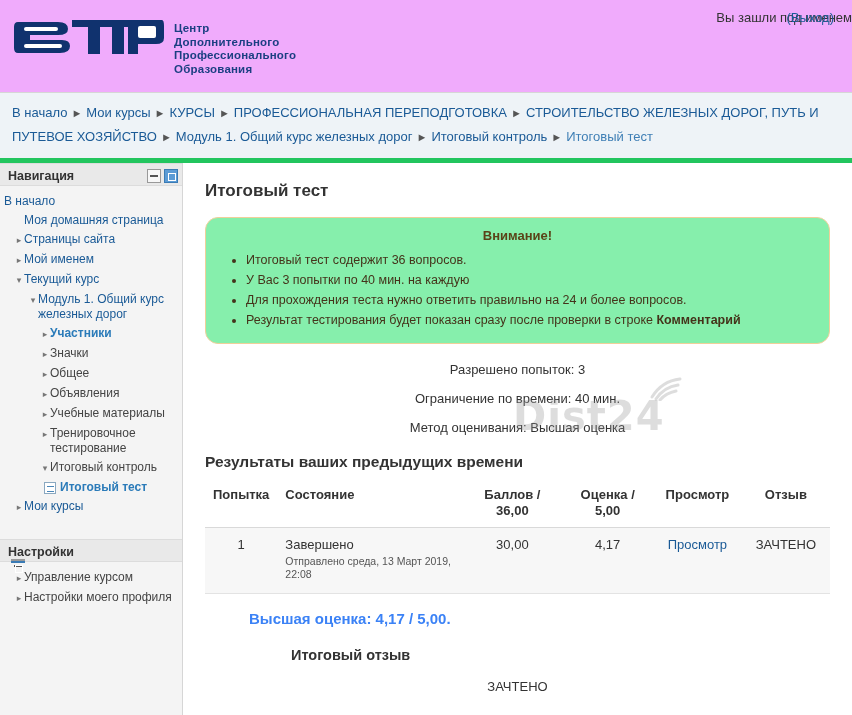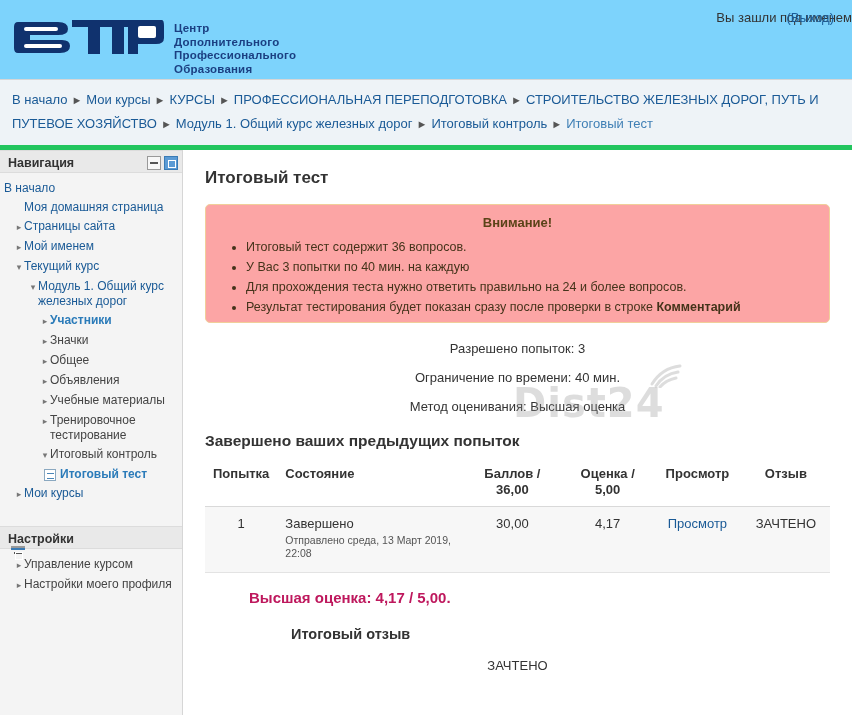--- a/index.html
+++ b/index.html
@@ -15,23 +15,23 @@
   #page {
     position: relative;
     width: 852px; height: 715px;
     background: #ffffff;
     overflow: hidden;
   }
 
   
   .header {
     position: relative;
-    height: 80px;
+    height: 93px;
     border-bottom: 1px solid #d6d6d6;
-    background: #7dd3fc;
+    background: #f0abfc;
   }
   .logo-block {
     position: absolute;
     left: 12px; top: 14px;
     display: flex;
     align-items: flex-start;
   }
   .logo-mark {
     width: 152px; height: 46px;
     position: relative;
@@ -197,24 +197,24 @@
   }
 
   
   .page-title {
     font-size: 17px;
     font-weight: bold;
     color: #333;
     margin: 4px 0 16px 0;
   }
   .notice {
-    background: #fca5a5;
+    background: #86efac;
     border: 1px solid #f0cf9a;
-    border-radius: 5px;
-    padding: 10px 14px 4px 14px;
+    border-radius: 13px;
+    padding: 10px 14px 12px 14px;
     margin: 0 0 18px 0;
     position: relative;
     overflow: hidden;
   }
   .notice-title {
     text-align: center;
     font-weight: bold;
     color: #5a4318;
     font-size: 13px;
     margin-bottom: 8px;
@@ -273,21 +273,21 @@
     font-size: 10.5px;
     color: #555;
     line-height: 13px;
     margin-top: 2px;
   }
   .link { color: #1a5a96; text-decoration: none; }
 
   .best-grade {
     font-size: 15px;
     font-weight: bold;
-    color: #be185d;
+    color: #3b82f6;
     margin: 16px 0 0 44px;
   }
   .feedback-title {
     font-size: 14.5px;
     font-weight: bold;
     color: #333;
     margin: 20px 0 0 86px;
   }
   .feedback-value {
     text-align: center;
@@ -448,21 +448,21 @@
           <li>У Вас 3 попытки по 40 мин. на каждую</li>
           <li>Для прохождения теста нужно ответить правильно на 24 и более вопросов.</li>
           <li><span>Результат тестирования будет показан сразу после проверки в строке </span><b>Комментарий</b></li>
         </ul>
       </div>
 
       <div class="meta-line">Разрешено попыток: 3</div>
       <div class="meta-line">Ограничение по времени: 40 мин.</div>
       <div class="meta-line">Метод оценивания: Высшая оценка</div>
 
-      <div class="results-title">Завершено ваших предыдущих попыток</div>
+      <div class="results-title">Результаты ваших предыдущих времени</div>
 
       <table class="attempts">
         <thead>
           <tr>
             <th class="c-attempt">Попытка</th>
             <th class="c-state">Состояние</th>
             <th class="c-points">
               <div>Баллов /</div>
               <div>36,00</div>
             </th>

